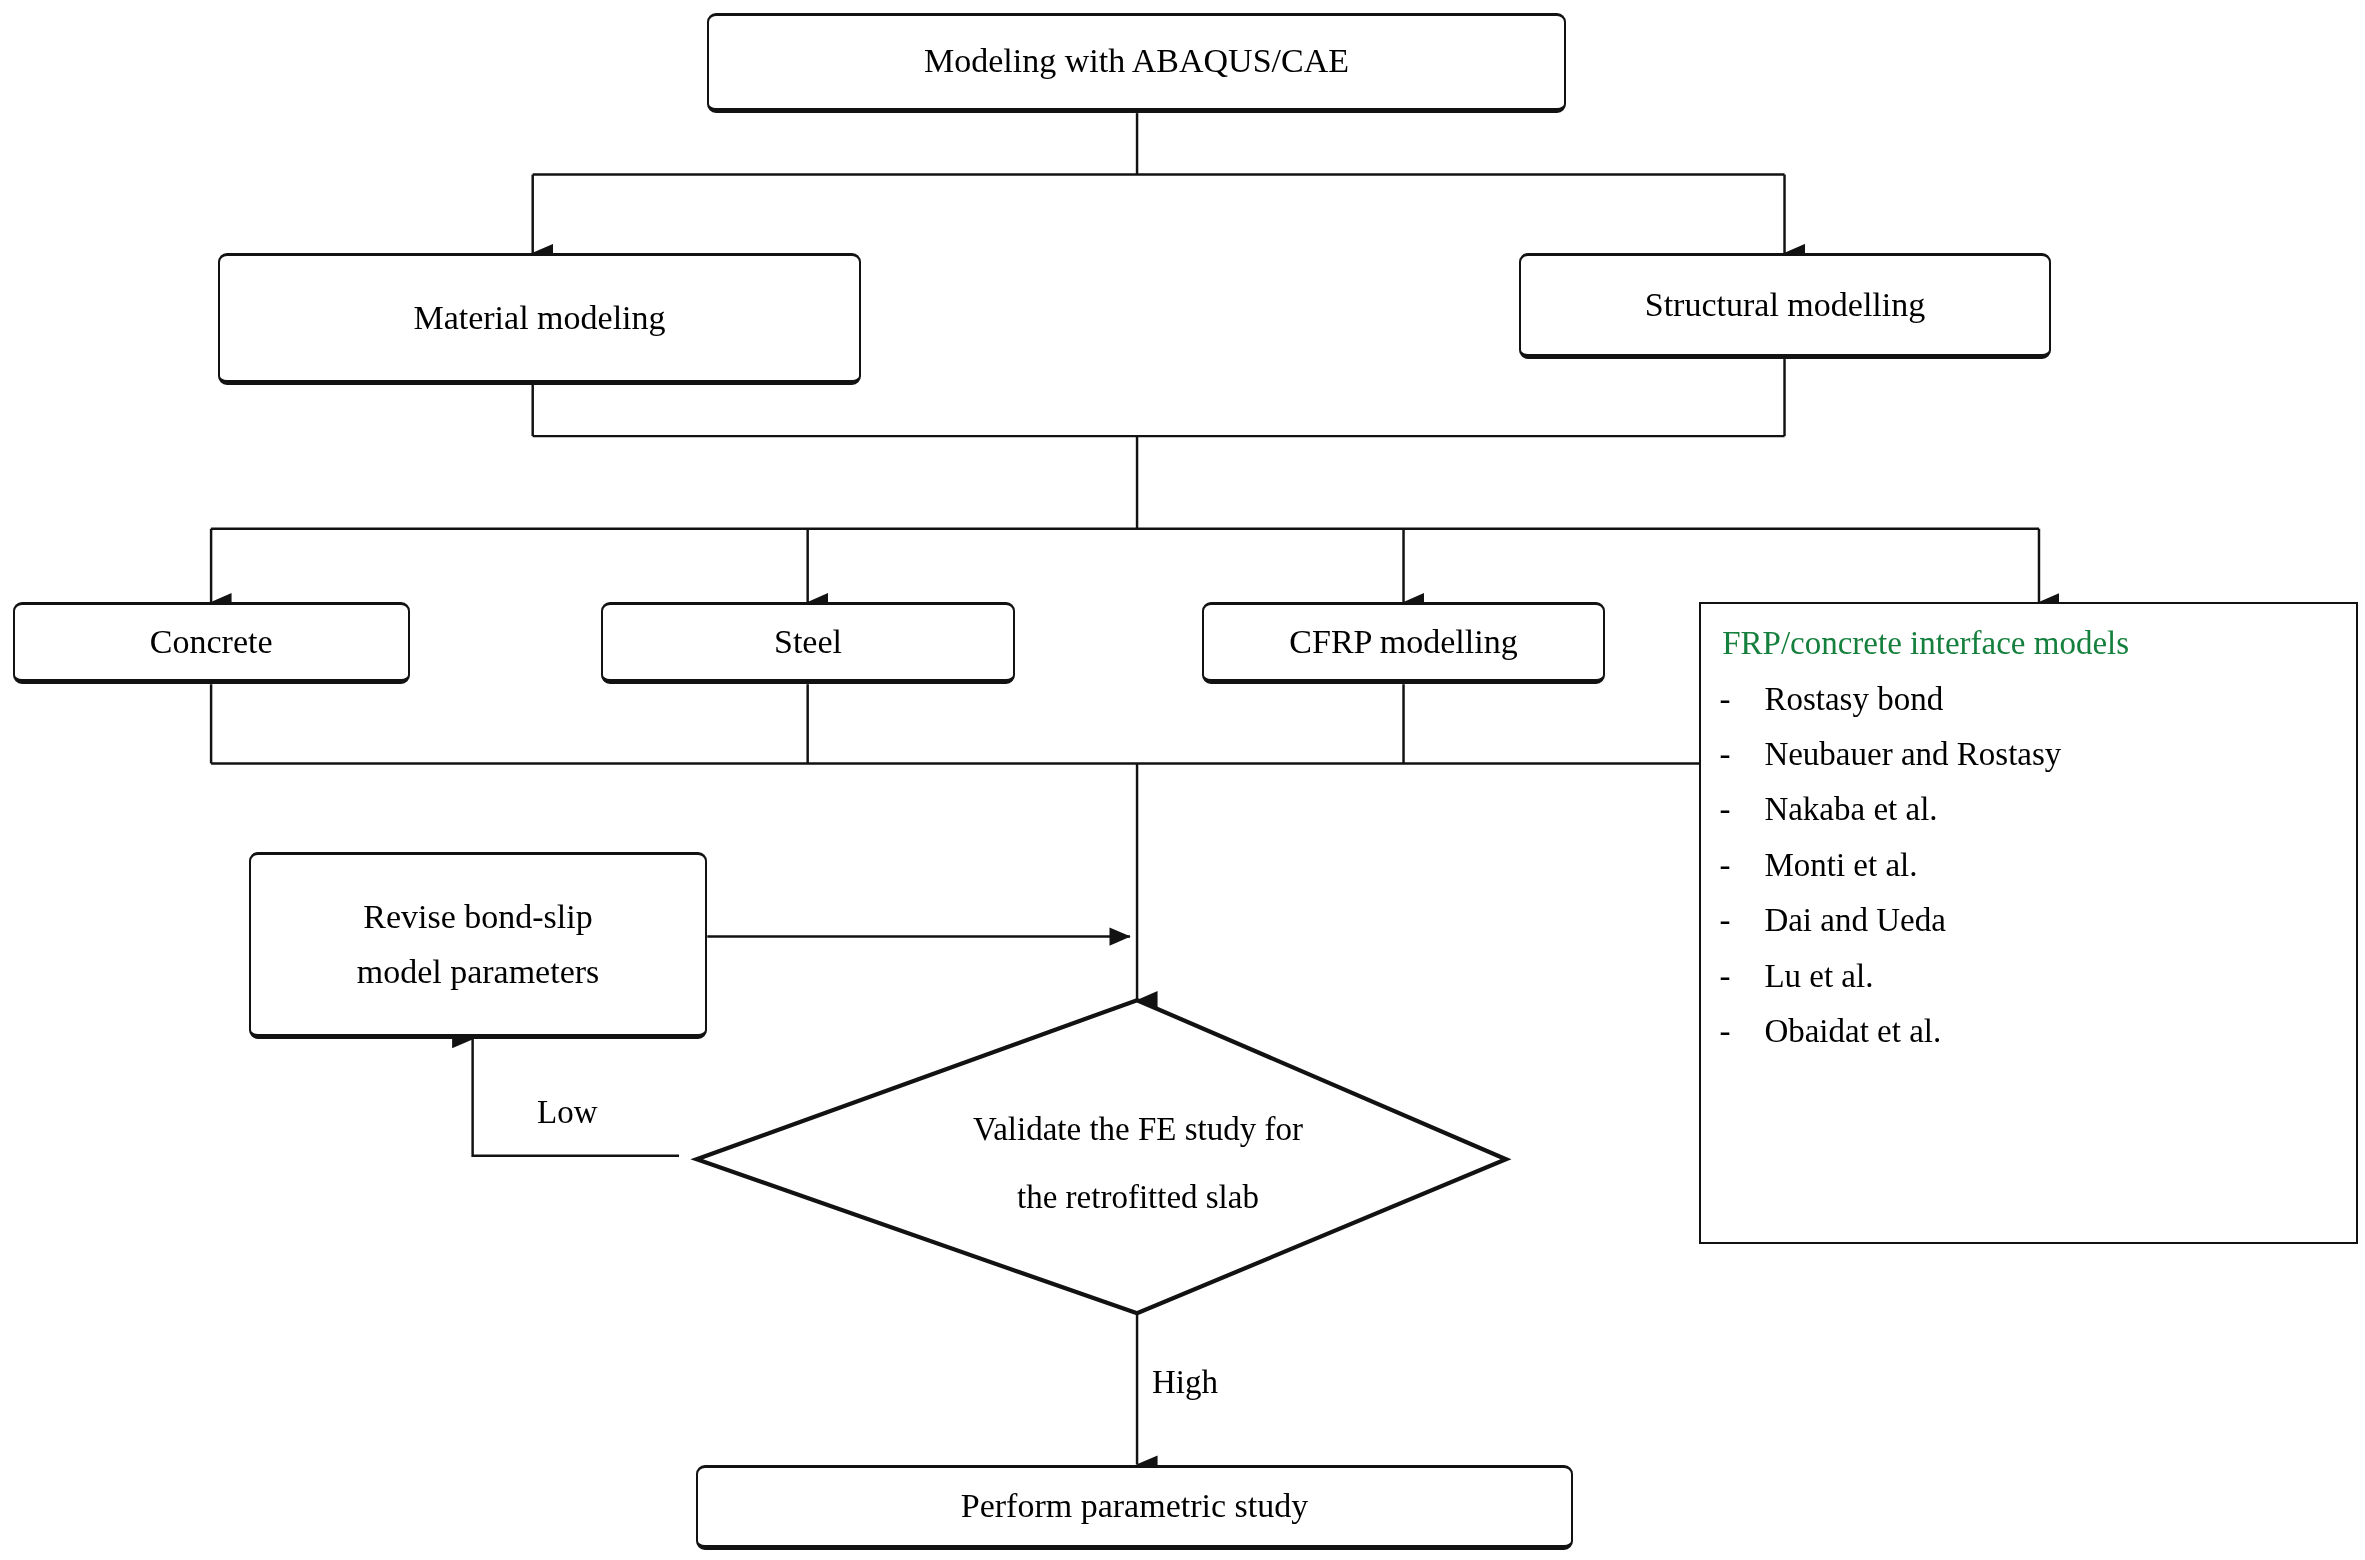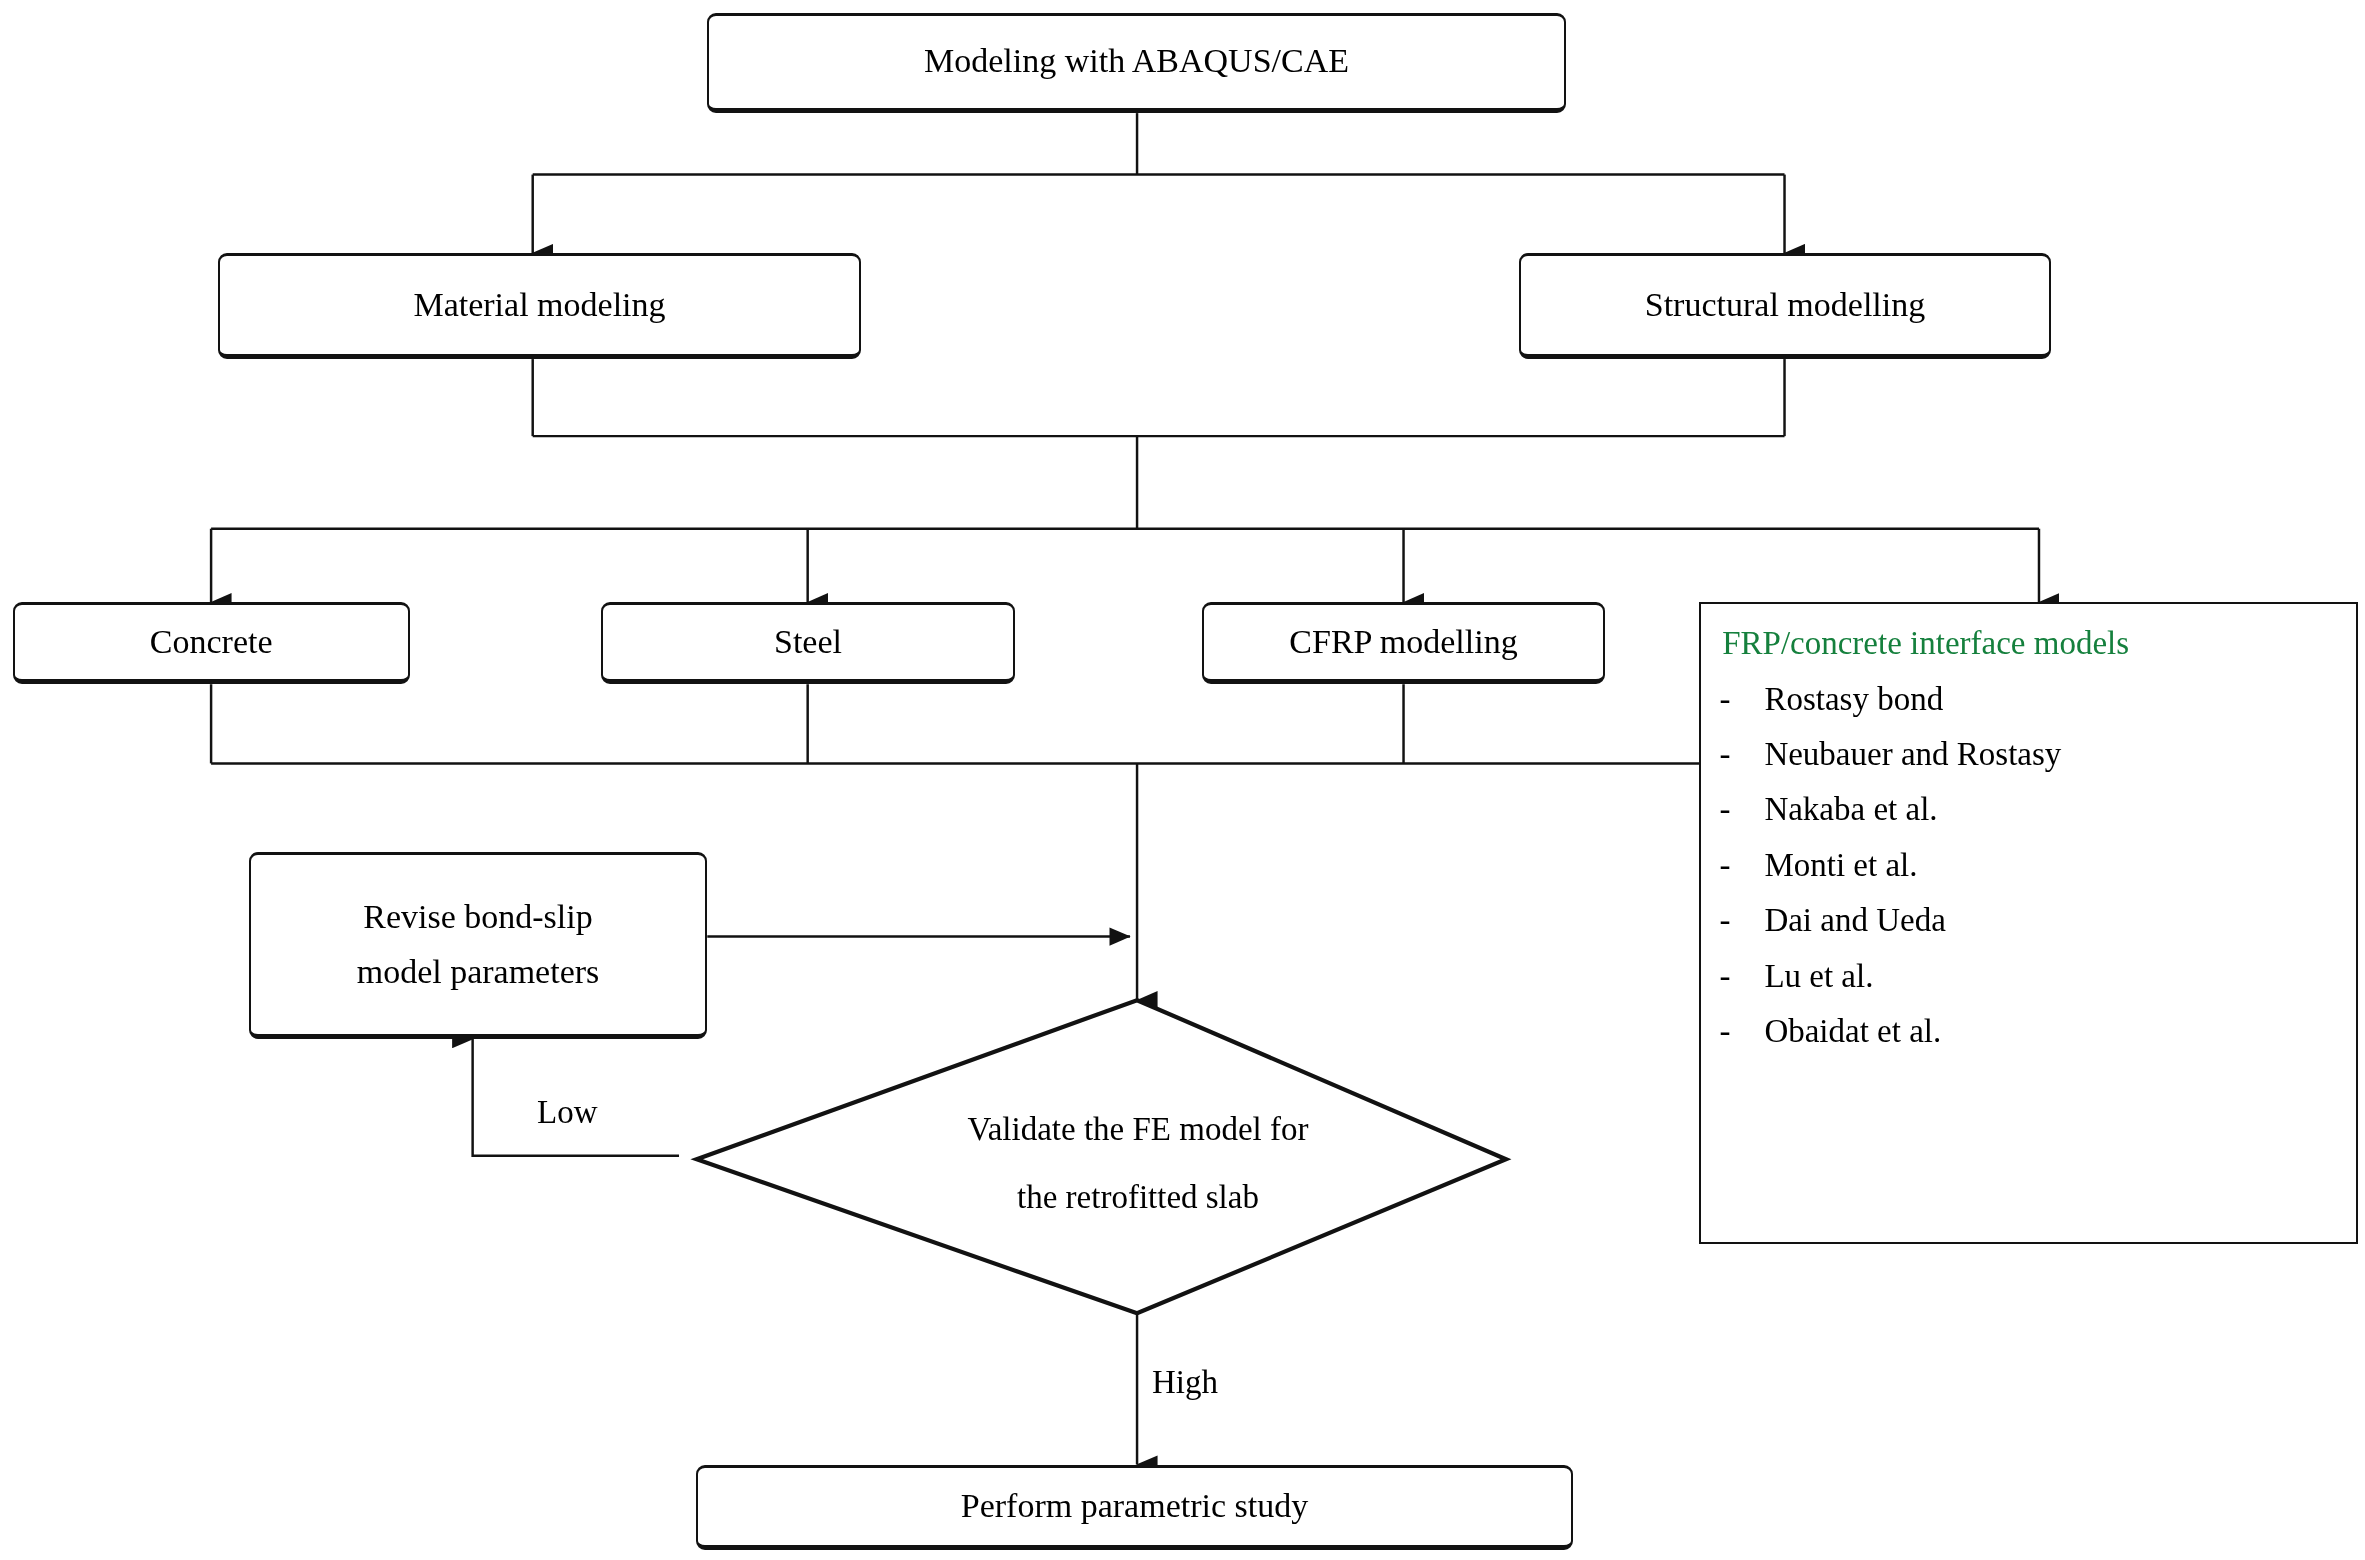--- a/index.html
+++ b/index.html
@@ -141,21 +141,21 @@
 
     <polygon points="1608,1415 1990,1635 1608,1855 960,1635" fill="#ffffff" stroke="#121212" stroke-width="6" transform="translate(0,0)" style="display:none"></polygon>
     <polygon points="1608,1415 2064,1635 1608,1855 1152,1635" fill="#ffffff" stroke="#121212" stroke-width="6" style="display:none"></polygon>
     <polygon points="1608,1415 2130,1640 1608,1858 985,1640" fill="#ffffff" stroke="#121212" stroke-width="6"></polygon>
   </svg>
 
   <div class="node-box edge-heavy" style="left:707px; top:12.7px; width:859px; height:100px;">
     <span class="node-label lbl-48">Modeling with ABAQUS/CAE</span>
   </div>
 
-  <div class="node-box edge-heavy" style="left:218px; top:253px; width:643px; height:106px;">
+  <div class="node-box edge-heavy" style="left:218px; top:253px; width:643px; height:132px;">
     <span class="node-label lbl-48">Material modeling</span>
   </div>
 
   <div class="node-box edge-heavy" style="left:12.7px; top:602px; width:397px; height:82px;">
     <span class="node-label lbl-48">Concrete</span>
   </div>
 
   <div class="node-box edge-heavy" style="left:1519px; top:253px; width:532px; height:106px;">
     <span class="node-label lbl-48">Structural modelling</span>
   </div>
@@ -201,21 +201,21 @@
       </li>
     </ul>
   </div>
 
   <div class="node-box edge-heavy" style="left:249px; top:852px; width:458px; height:187px; flex-direction:column;">
     <span class="node-label lbl-48">Revise bond-slip</span>
     <span class="node-label lbl-48">model parameters</span>
   </div>
 
   <div class="diamond-label" style="left:855px; top:1096px; width:566px;">
-    <div>Validate the FE model for</div>
+    <div>Validate the FE study for</div>
     <div>the retrofitted slab</div>
   </div>
 
   <span class="edge-text" style="left:537px; top:1094px;">Low</span>
   <span class="edge-text" style="left:1152px; top:1364px;">High</span>
 
   <div class="node-box edge-heavy" style="left:696px; top:1465px; width:877px; height:85px;">
     <span class="node-label lbl-48">Perform parametric study</span>
   </div>
 

